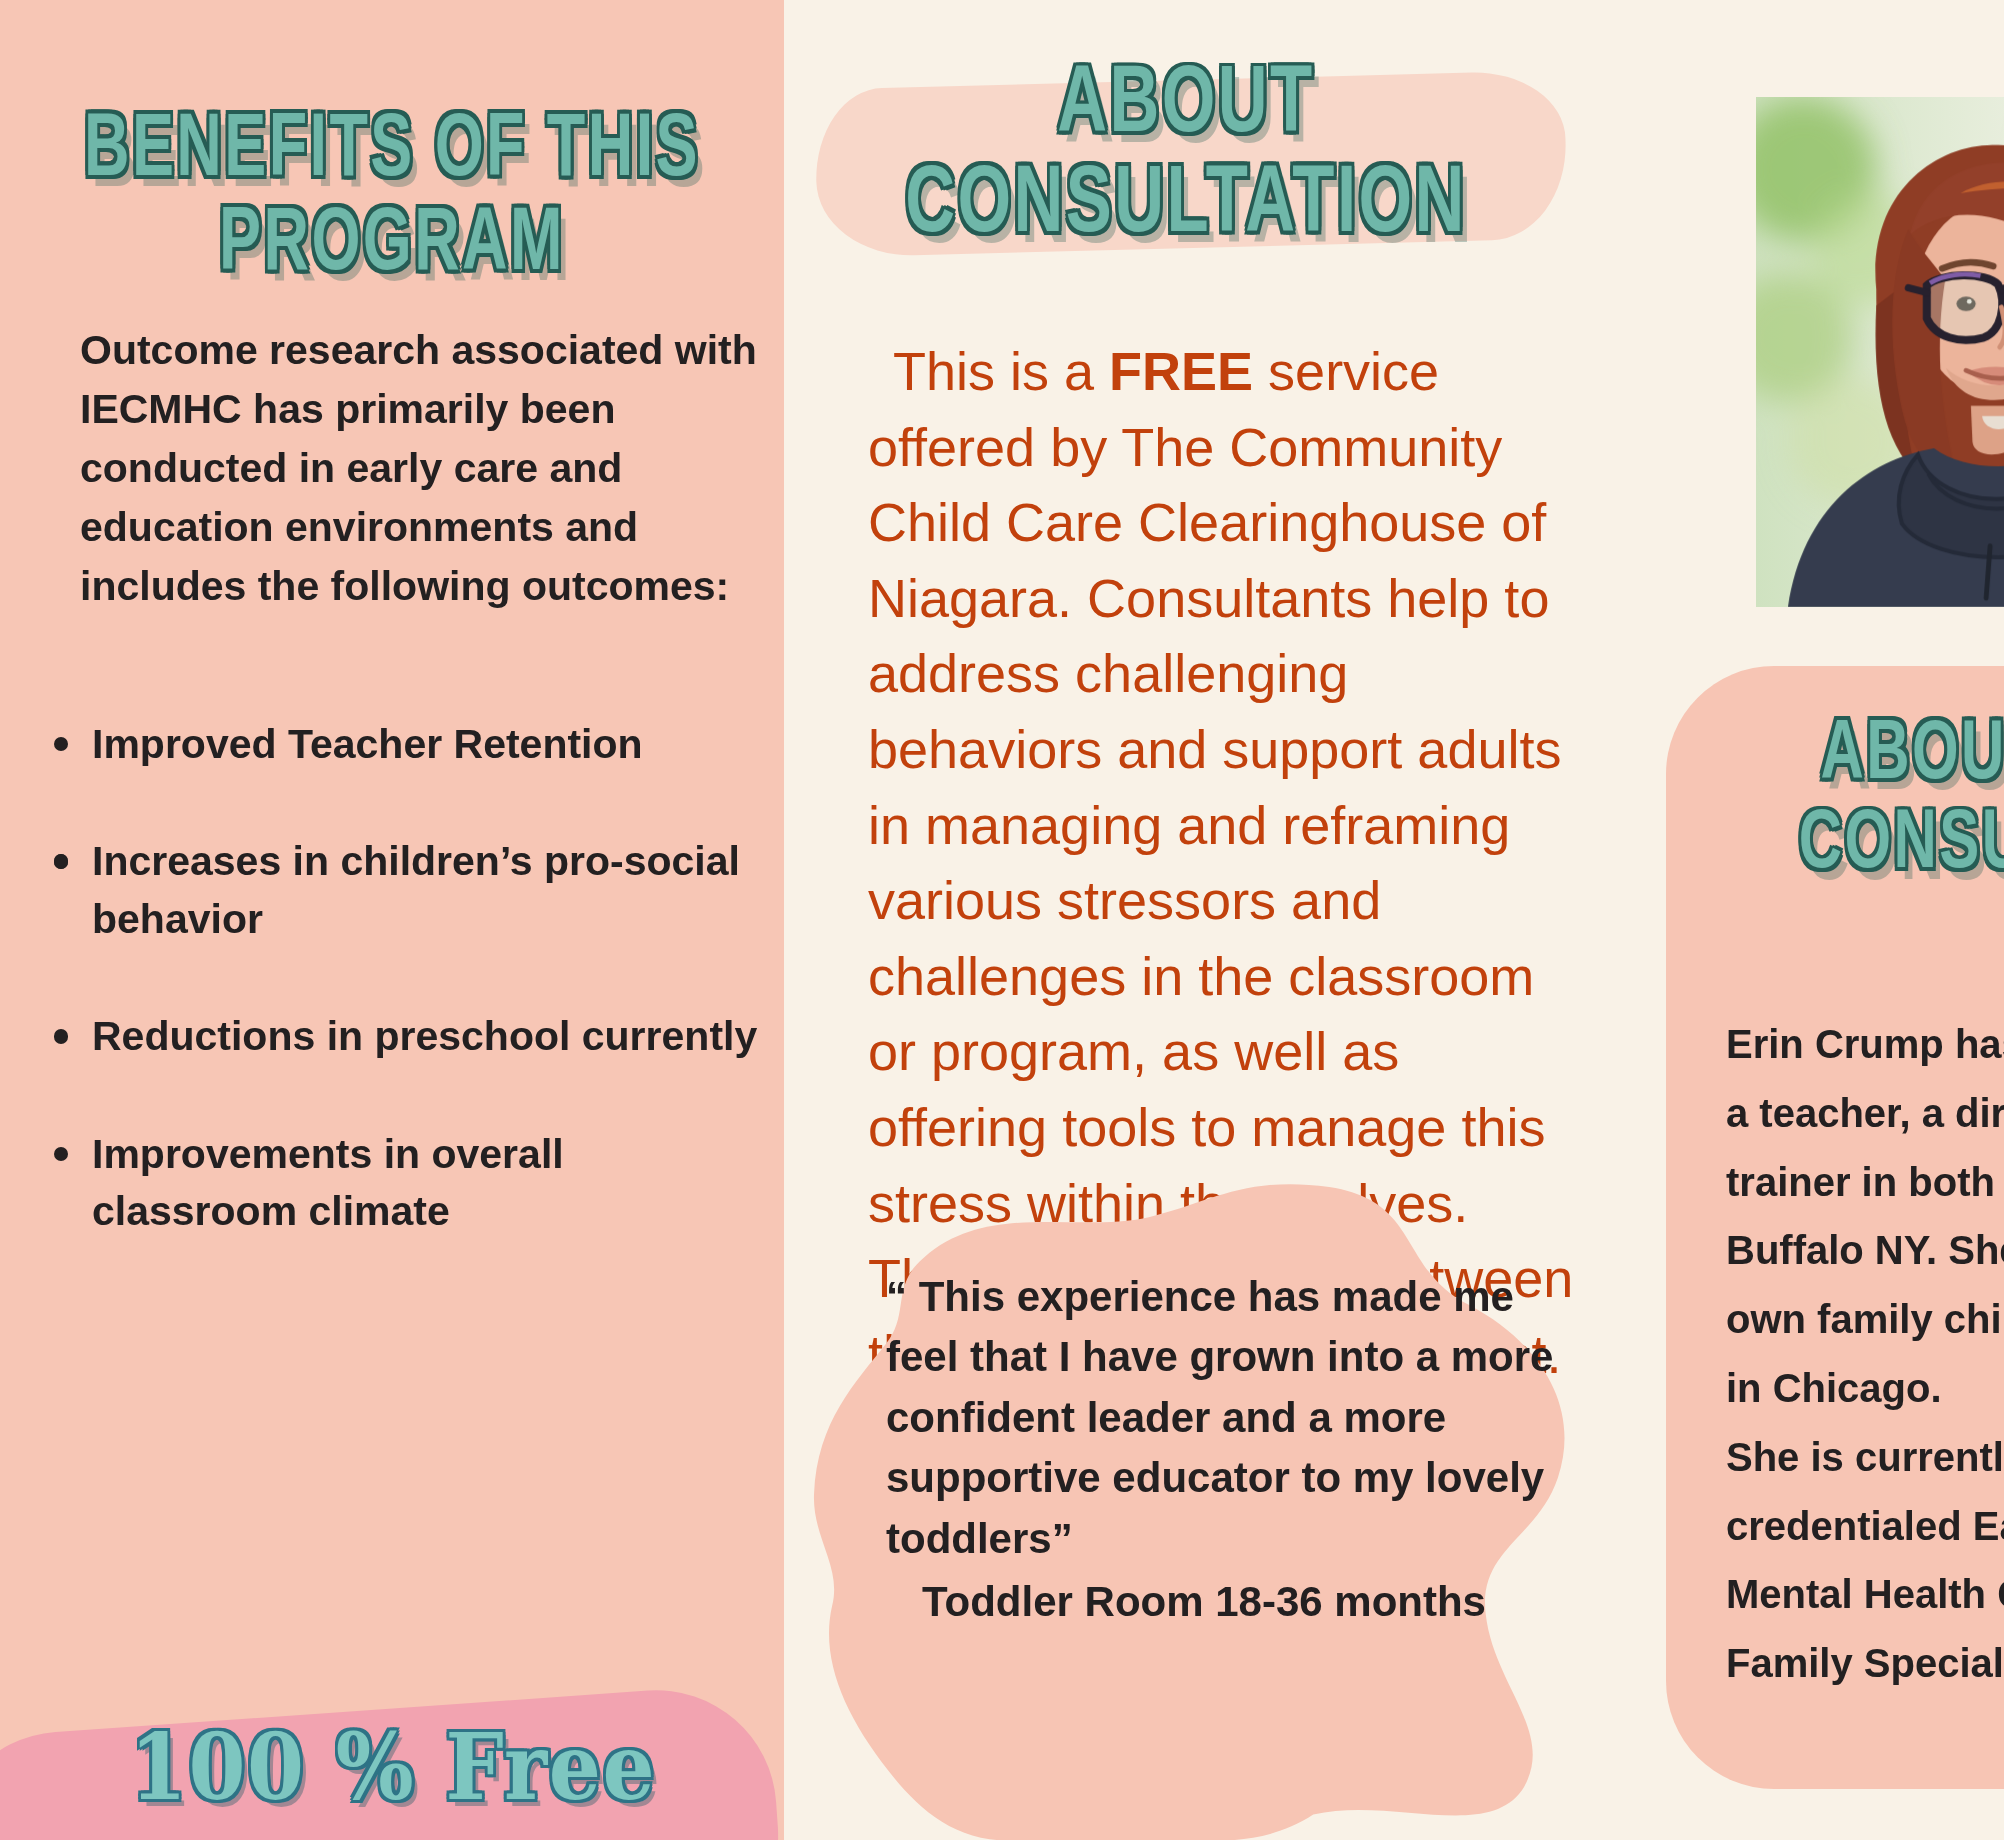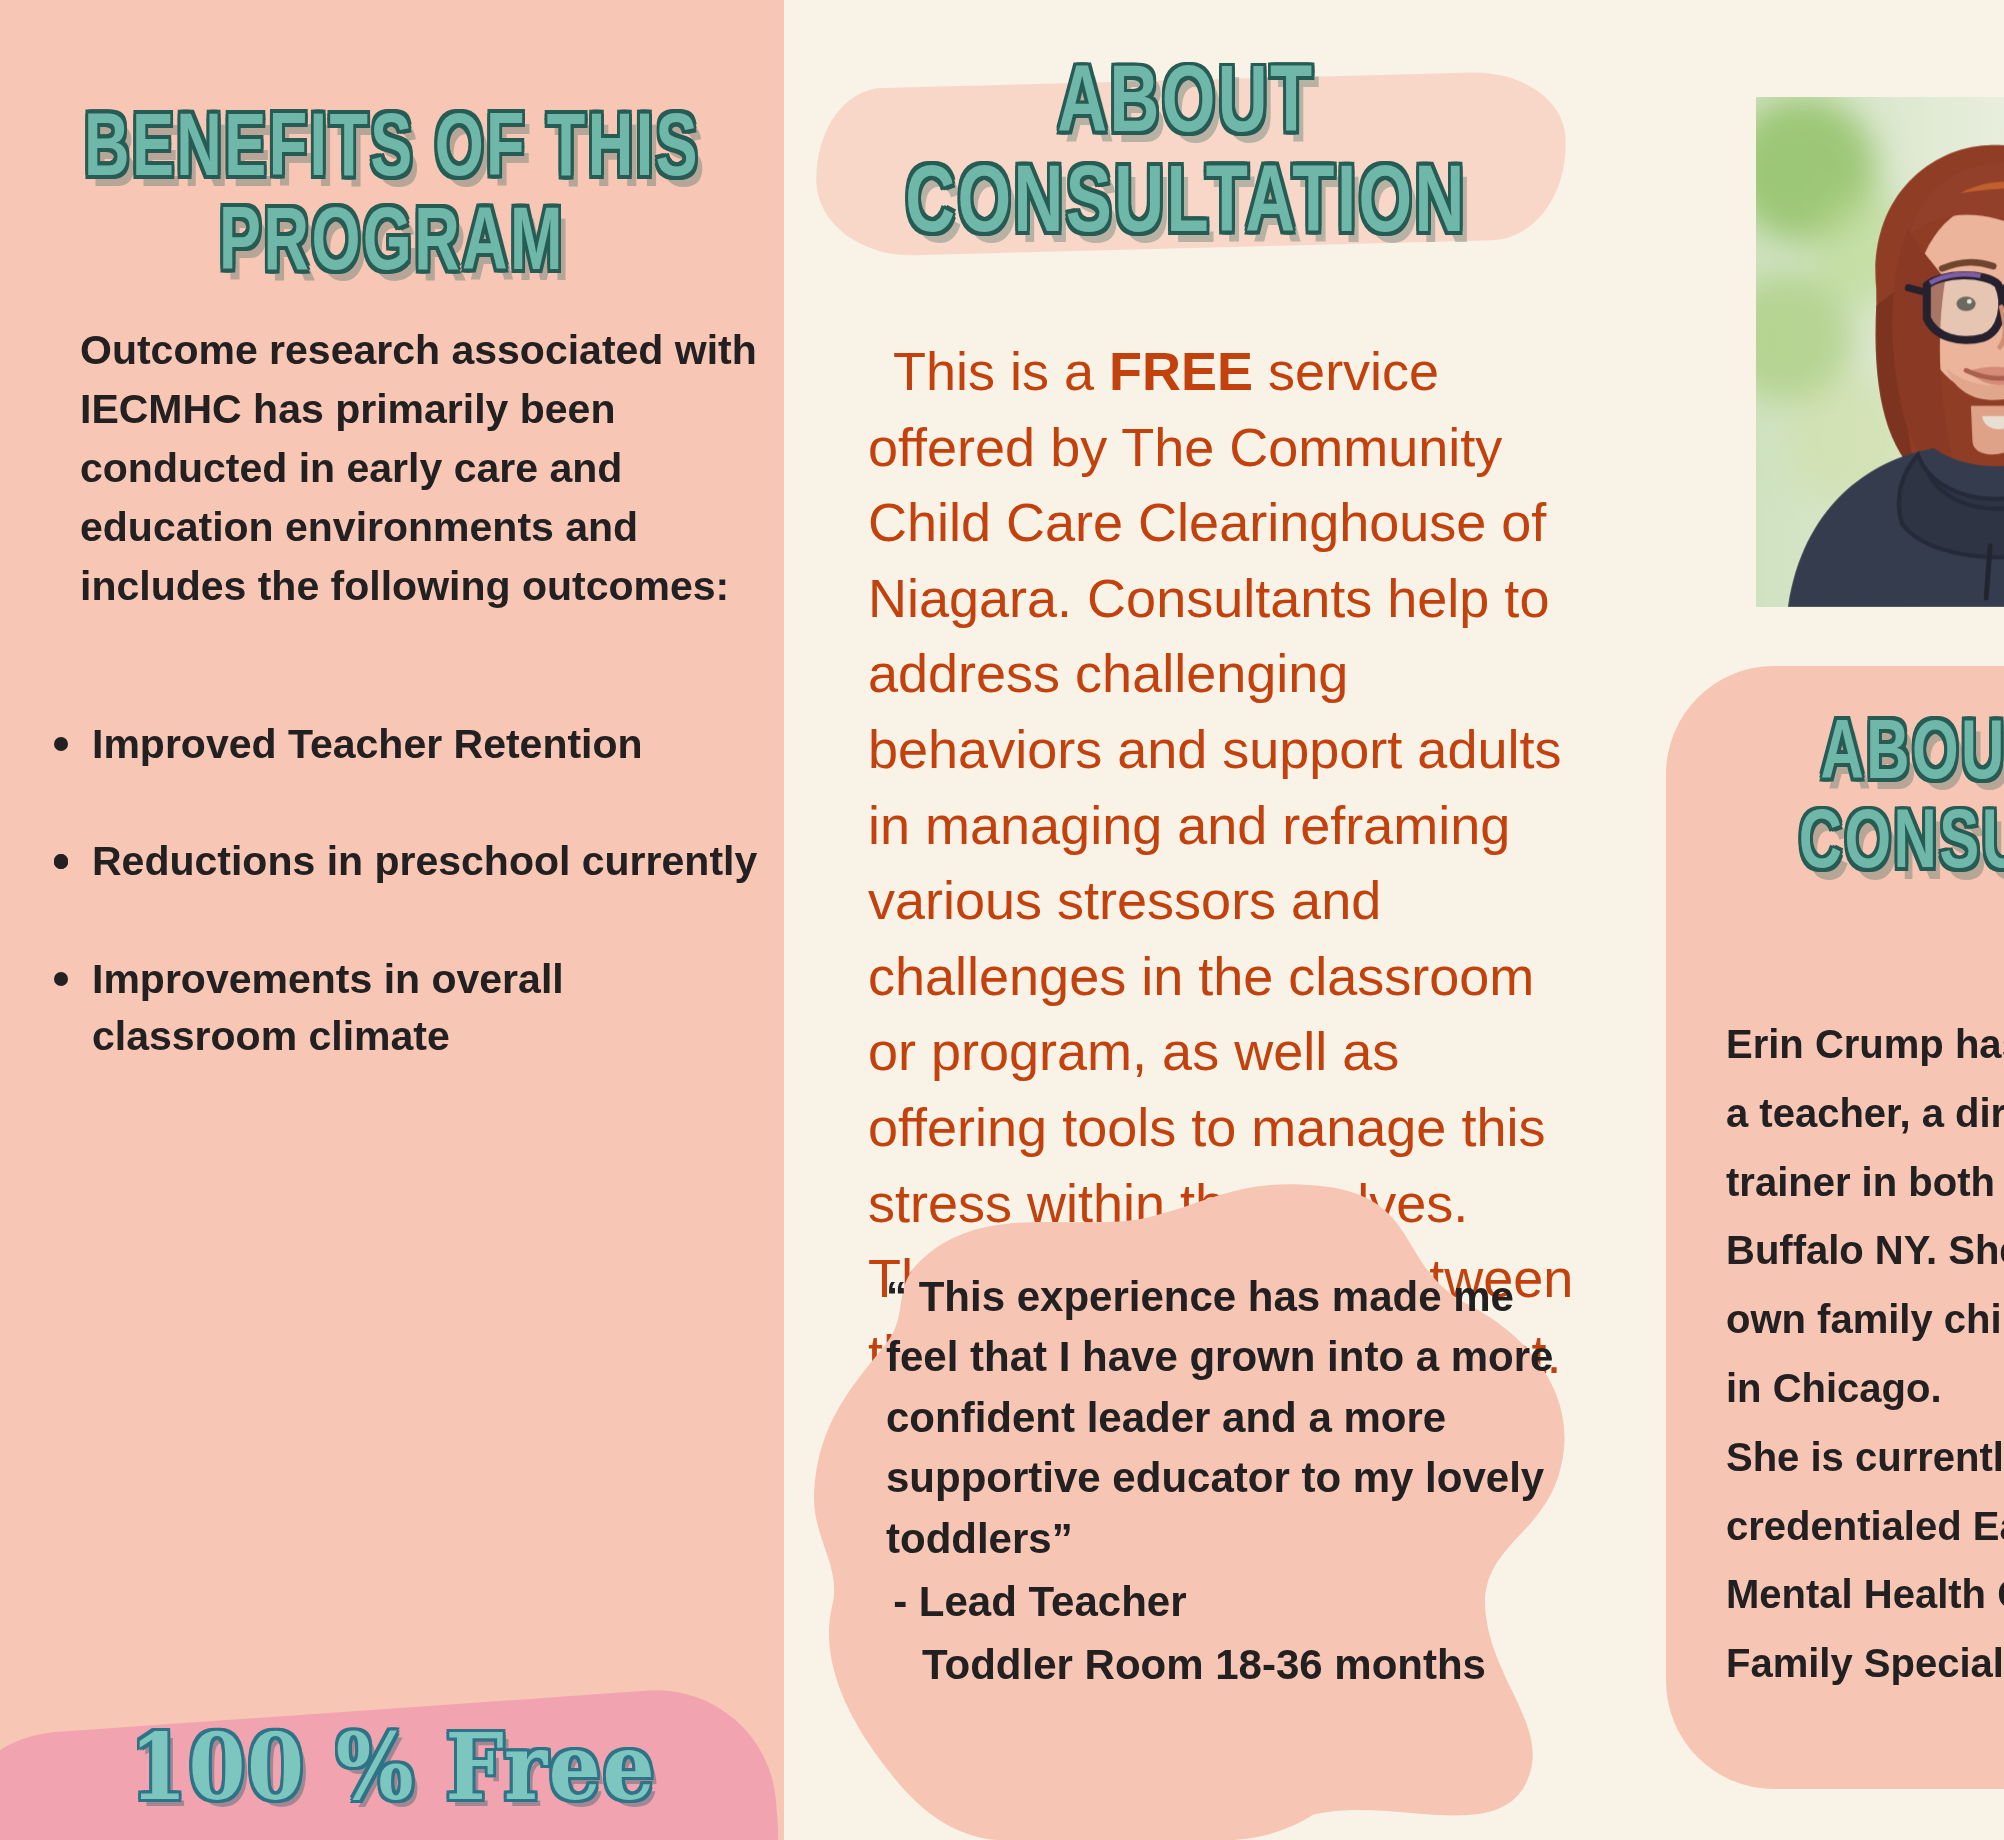--- a/index.html
+++ b/index.html
@@ -116,20 +116,21 @@
   <h1 class="left-title bubble">
     <span>BENEFITS OF THIS</span><br>
     <span>PROGRAM</span>
   </h1>
 
   <p class="left-intro">Outcome research associated with IECMHC has primarily been conducted in early care and education environments and includes the following outcomes:</p>
 
   <ul class="benefit-list">
     <li><span class="dot"></span><span>Improved Teacher Retention</span></li>
     <li><span class="dot"></span></li>
+    <li><span class="dot"></span><span>Increases in children’s pro-social behavior</span></li>
     <li><span class="dot"></span><span>Reductions in preschool currently</span></li>
     <li><span class="dot"></span><span>Improvements in overall classroom climate</span></li>
   </ul>
 
   <div class="free-blob"></div>
   <div class="free-text">100 % Free</div>
 
   <div class="mid-blob"></div>
 
   <h2 class="mid-title bubble">
@@ -155,21 +156,20 @@
         C 390 1685 300 1600 230 1510
         C 120 1370 60 1230 90 1100
         C 115 1000 40 930 45 820
         C 52 640 150 540 225 445
         C 285 370 235 300 320 230 Z"></path>
     </svg>
   </div>
 
   <div class="quote-box">
     <p>“ This experience has made me feel that I have grown into a more confident leader and a more supportive educator to my lovely toddlers”</p>
-    <p class="quote-attr">- Lead Teacher</p>
     <p class="quote-attr quote-attr2">Toddler Room 18-36 months</p>
   </div>
 
   <div class="photo">
     <svg viewBox="0 0 575 636" preserveAspectRatio="none">
       <defs>
         <linearGradient id="bgGrad" x1="0" y1="0" x2="1" y2="0">
           <stop offset="0" stop-color="#cfe2c0"></stop>
           <stop offset="0.55" stop-color="#e8eedd"></stop>
           <stop offset="1" stop-color="#f3f5ee"></stop>

